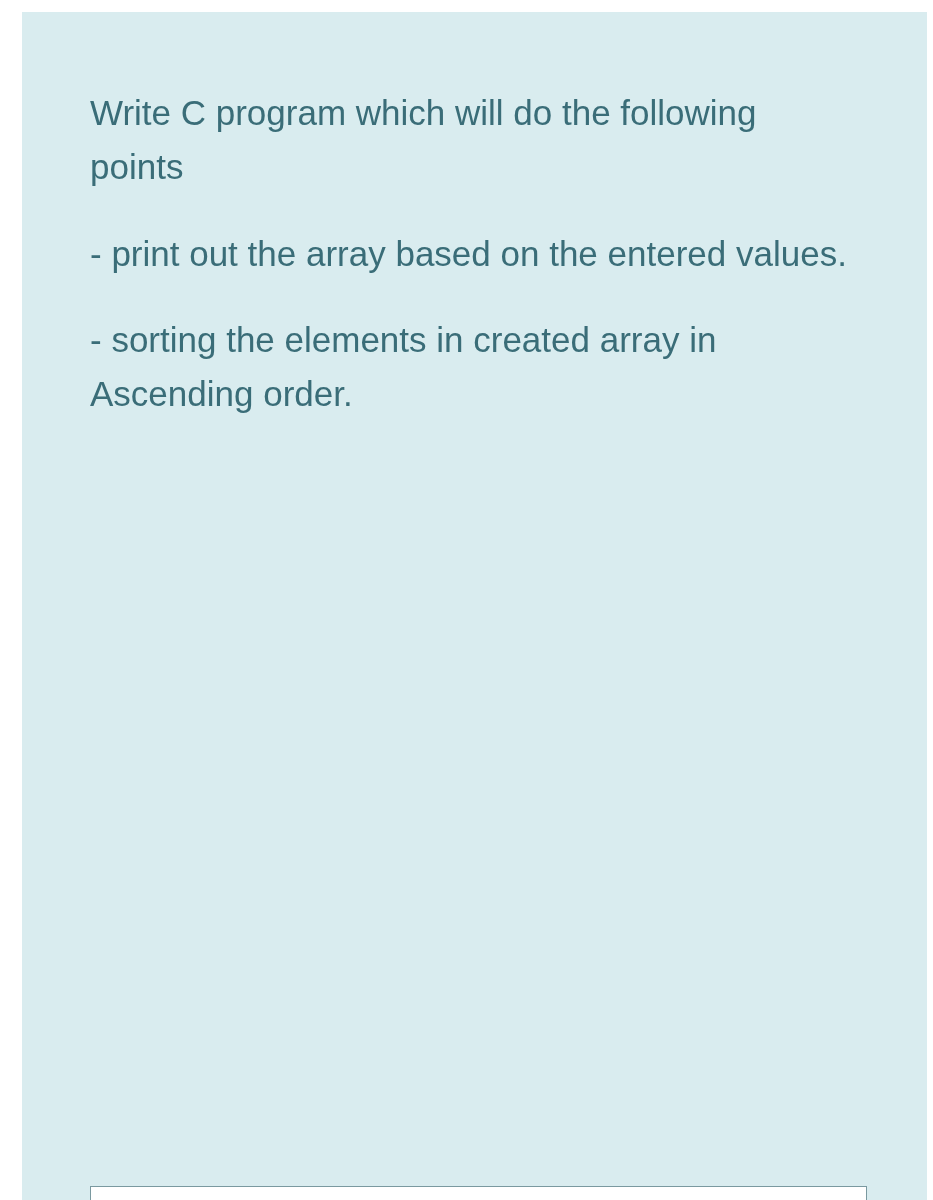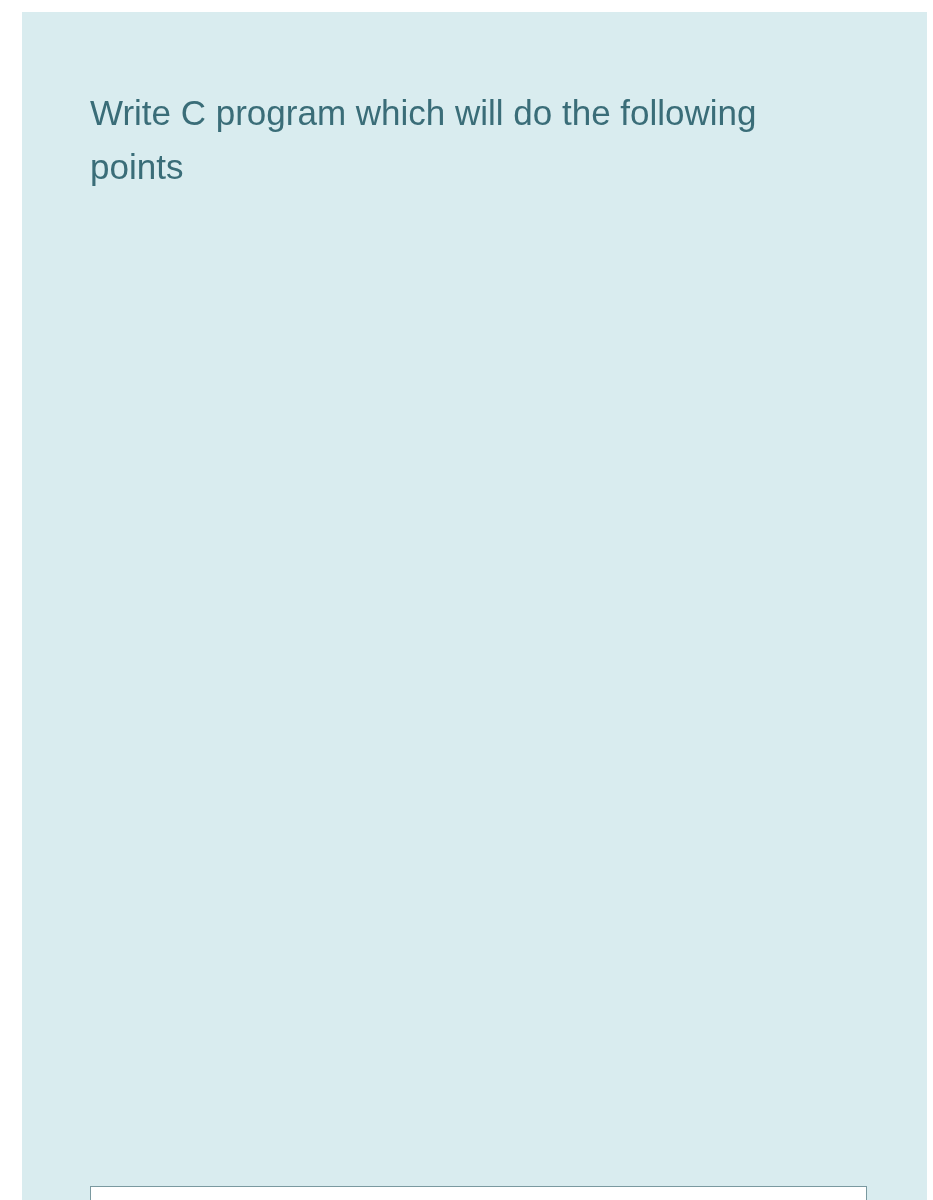--- a/index.html
+++ b/index.html
@@ -47,17 +47,19 @@
       padding: 4px 8px;
       font-size: 16px;
     }
   </style>
 </head>
 <body>
 
 <div class="page-container">
   <div class="content">
     <p class="paragraph">Write C program which will do the following points</p>
+    <p class="paragraph">- print out the array based on the entered values.</p>
+    <p class="paragraph">- sorting the elements in created array in Ascending order.</p>
   </div>
   <div class="input-wrapper">
     <input type="text" class="textbox" placeholder="" style="">
   </div>
 </div>
 
 </body></html>

